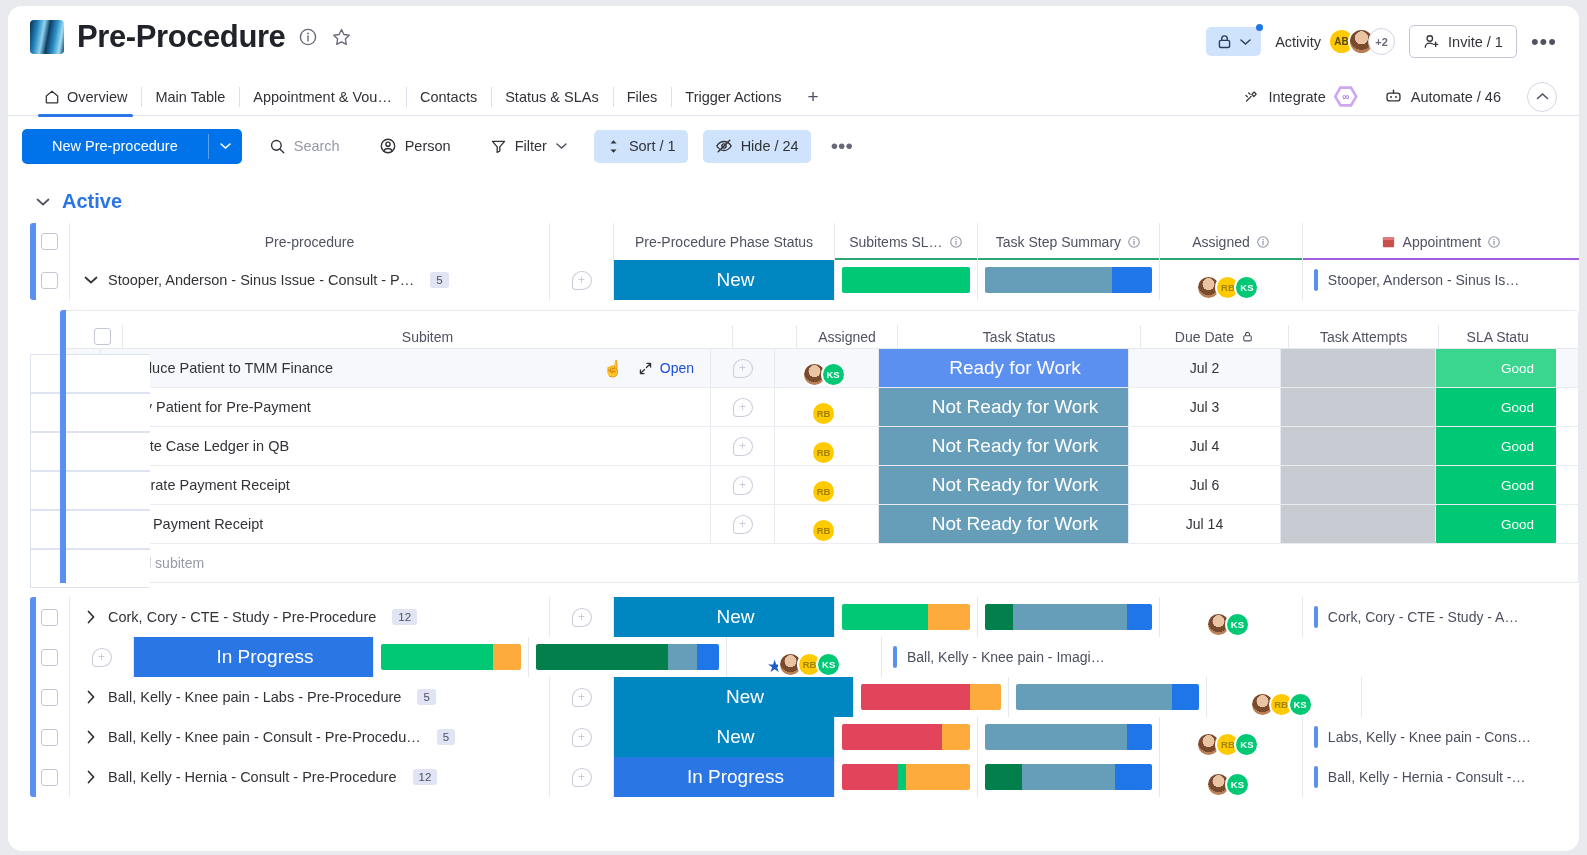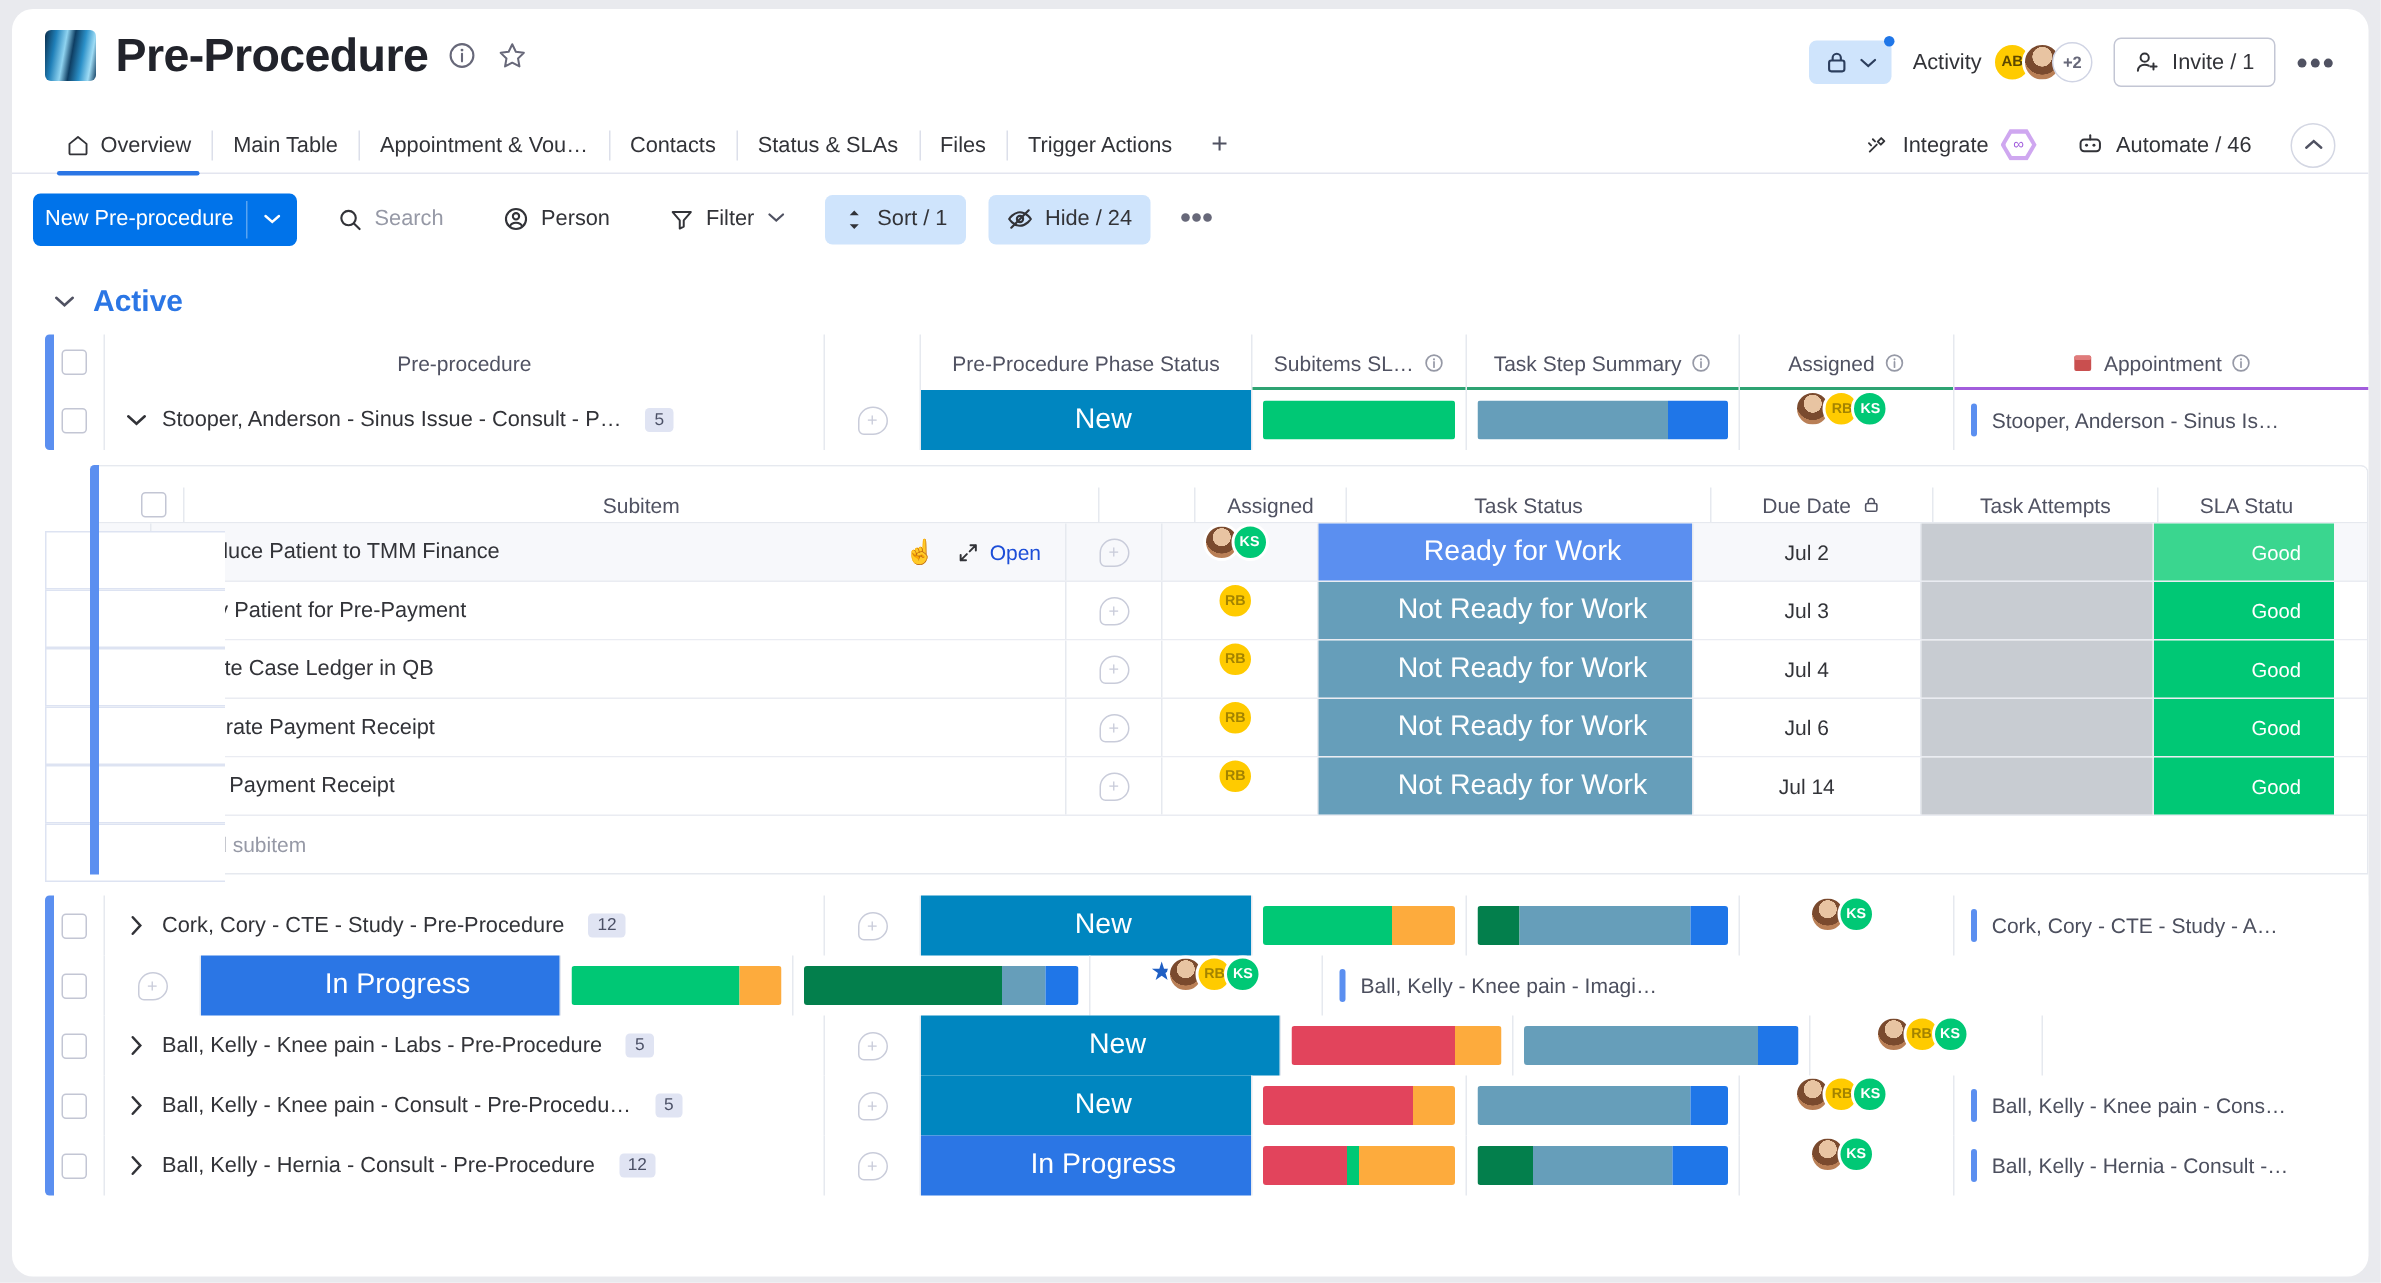--- a/index.html
+++ b/index.html
@@ -76,21 +76,21 @@
     display:flex; align-items:center; justify-content:center; color:#a25ddc; font-size:10px; }
   .collapse-btn { width: 30px; height: 30px; border-radius: 50%; border: 1px solid #d4d7e3;
      display: flex; align-items: center; justify-content: center; color: #505262; }
 
   
   .toolbar { height: 60px; display: flex; align-items: center; gap: 8px; padding: 0 14px 0 14px; }
   .newbtn {
     display: flex; align-items: stretch; background: #0073ea; color: #fff; border-radius: 5px;
     height: 35px; overflow: hidden; font-size: 14.5px;
   }
-  .newbtn .lbl { display: flex; align-items: center; padding: 0 8px; font-weight: 400; }
+  .newbtn .lbl { display: flex; align-items: center; padding: 0 30px; font-weight: 400; }
   .newbtn .sep { width: 1px; background: rgba(255,255,255,.35); margin: 5px 0; }
   .newbtn .cv { display: flex; align-items: center; padding: 0 11px; }
   .tbtn {
     display: flex; align-items: center; gap: 8px; height: 33px; padding: 0 12px;
     border-radius: 5px; font-size: 14.5px; color: #323338; margin-left: 7px;
   }
   .tbtn.muted { color: #9699a6; }
   .tbtn.active { background: #cfe4fc; }
   .tbtn .cvs { color: #505262; font-size: 11px; margin-left: 1px; }
   .tb-dots { margin-left: 12px; font-size: 21px; color: #676879; line-height: 8px; }
@@ -123,21 +123,21 @@
   .countbadge { background: #e0e4f3; color: #4b5066; font-size: 11.5px; border-radius: 3px; padding: 2px 6px; margin-left: 6px; flex: none; }
   .c-chat { width: 64px; flex: none; border-right: 1px solid #e6e9ef; display: flex; align-items: center; justify-content: center; }
   .chat-i { width: 20px; height: 19px; border: 1.6px solid #c9ccda; border-radius: 50% 50% 50% 4px;
             display: flex; align-items: center; justify-content: center; color: #c9ccda; font-size: 12px; }
 
   .status { color: #fff; font-size: 19px; display: flex; align-items: center; justify-content: center; height: 100%; width: 100%; padding-left: 23px; }
 
   .bar { display: flex; height: 26px; width: calc(100% - 14px); margin: 0 auto; border-radius: 2px; overflow: hidden; }
   .bar i { display: block; height: 100%; }
 
-  .avcell { display: flex; align-items: flex-start; justify-content: center; }
+  .avcell { display: flex; align-items: flex-end; justify-content: center; }
   .avcell .av { width: 25px; height: 25px; font-size: 9.5px; margin-left: -6px; }
   .star { color: #1f5fc4; font-size: 17px; margin-right: 2px; }
 
   .appt { display: flex; align-items: center; gap: 10px; padding-left: 11px; width: 100%; }
   .appt-bar { width: 4px; height: 22px; background: #5b8ff0; border-radius: 2px; flex: none; }
   .appt-txt { font-size: 14px; color: #4c4f5e; white-space: nowrap; overflow: hidden; text-overflow: ellipsis; }
 
   .grp-underline { position: absolute; left: 0; right: 0; bottom: 0; height: 2.5px; }
 
   
@@ -817,21 +817,21 @@
               </div>
             </div>
             <div class="cell avcell" style="width:155px">
               <span class="av av-photo"></span>
               <span class="av" style="background:#ffcb00;color:#a38300">RB</span>
               <span class="av" style="background:#00c875">KS</span>
             </div>
             <div class="cell last" style="width:300px;justify-content:flex-start">
               <span class="appt">
                 <span class="appt-bar"></span>
-                <span class="appt-txt">Ball, Kelly - Knee pain - Cons…</span>
+                <span class="appt-txt">Labs, Kelly - Knee pain - Cons…</span>
               </span>
             </div>
           </div>
           <div class="row">
             <div class="c-check">
               <span class="cbx"></span>
             </div>
             <div class="c-name" style="width:480px">
               <span class="chev">
                 <svg width="10" height="14" viewBox="0 0 10 14">

